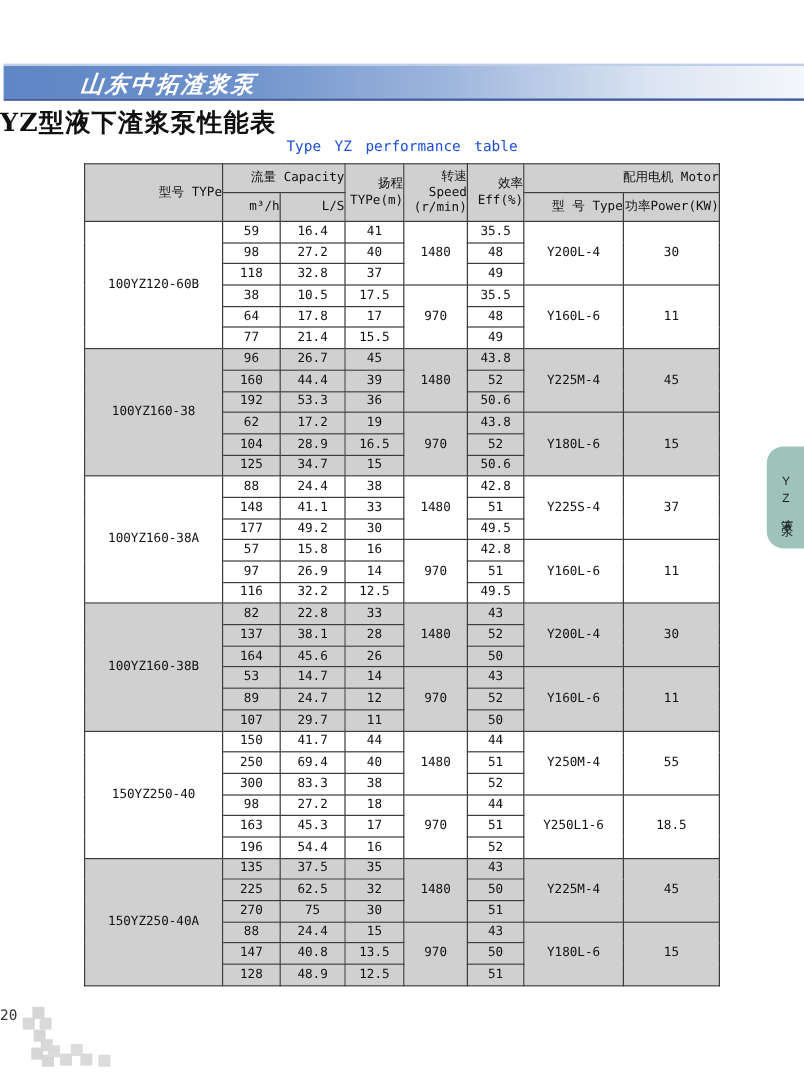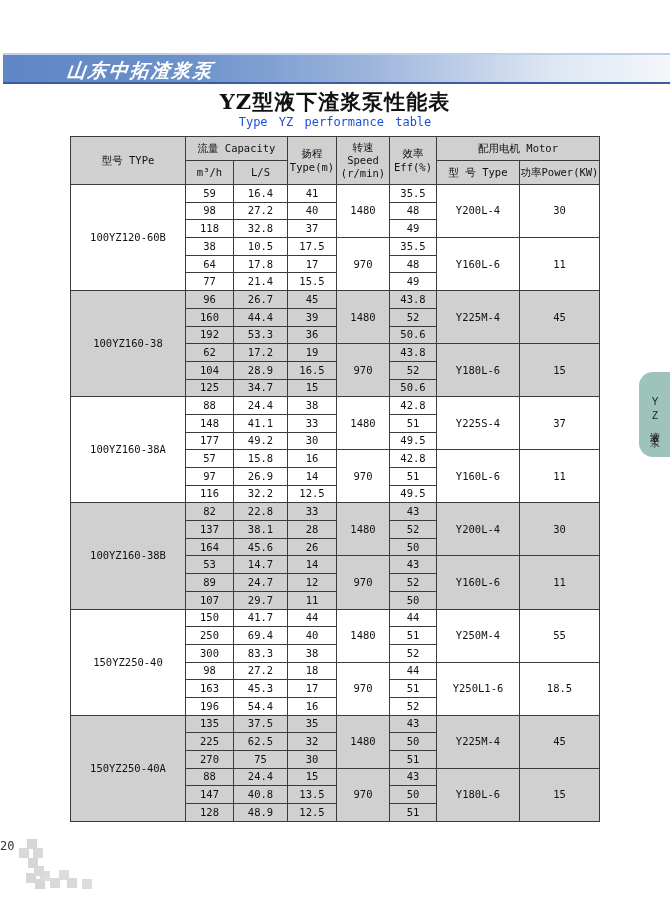--- a/index.html
+++ b/index.html
@@ -26,21 +26,21 @@
   }
   .brand-text {
     position:absolute; left:436px; top:5px;
     font-family:"Liberation Serif", serif;
     font-weight:bold; font-size:16px; letter-spacing:2px; word-spacing:9px;
     color:#141f4a; white-space:nowrap;
   }
 
   
   .title-zh {
-    position:absolute; top:88px; left:0; width:670px; text-align:center;
+    position:absolute; top:88px; left:0; width:670px; 
     font-family:"DejaVu Serif", serif;
     font-size:21px; font-weight:bold; color:#111; letter-spacing:1px;
   }
   .title-en {
     position:absolute; top:115px; left:0; width:670px; text-align:center;
     font-family:"DejaVu Sans Mono", monospace;
     font-size:12px; color:#1d4ed8; word-spacing:4px;
   }
 
   
@@ -49,20 +49,21 @@
     border-collapse:collapse; table-layout:fixed;
     font-family:"DejaVu Sans Mono", monospace;
   }
   .perf-table th, .perf-table td {
     border:1px solid #3b3b3b; text-align:center; vertical-align:middle;
     padding:0; overflow:hidden; font-weight:normal; line-height:1.25;
   }
   .perf-table thead th {
     background:#d0d0d0; font-size:10.5px; color:#111;
     white-space:pre-line;
+    text-align:right;
   }
   .perf-table thead tr { height:24px; }
   .perf-table tbody tr { height:17.69px; }
   .perf-table tbody td { font-size:10.5px; color:#111; background:#ffffff; }
   .perf-table tbody tr.shaded td { background:#d0d0d0; }
 
   
   .side-tab {
     position:absolute; right:0; top:372px; width:31px; height:85px;
     background:#9dc3bb; border-radius:14px 0 0 14px;
@@ -115,21 +116,21 @@
         <col style="width:53px">
         <col style="width:47px">
       <col style="width:83px">
         <col style="width:80px">
     </colgroup>
     <thead>
       <tr>
         <th rowspan="2">型号 TYPe</th>
         <th colspan="2">流量 Capacity</th>
         <th rowspan="2">扬程
-Type(m)</th>
+TYPe(m)</th>
         <th rowspan="2">转速Speed
 (r/min)</th>
         <th rowspan="2">效率
 Eff(%)</th>
         <th colspan="2">配用电机 Motor</th>
       </tr>
       <tr>
         <th>m³/h</th>
         <th>L/S</th>
         <th>型 号 Type</th>

